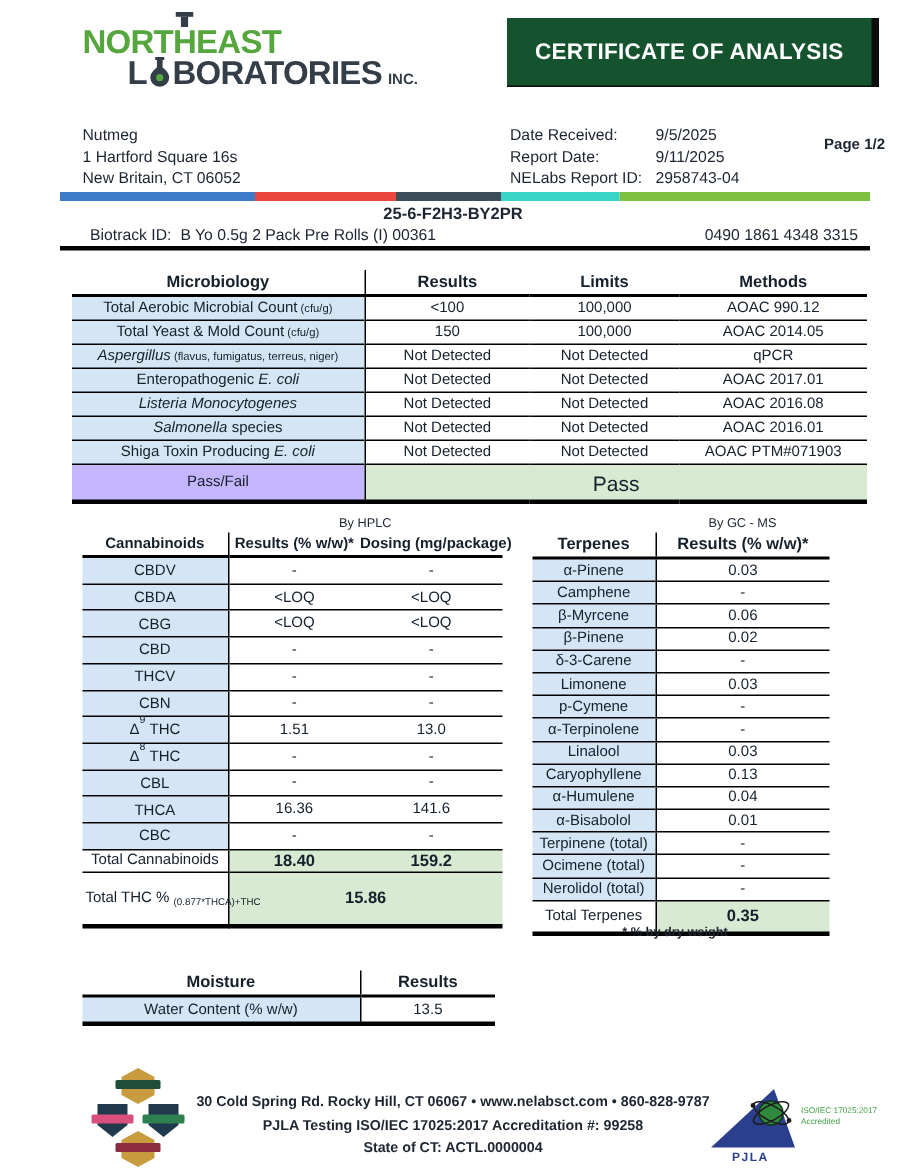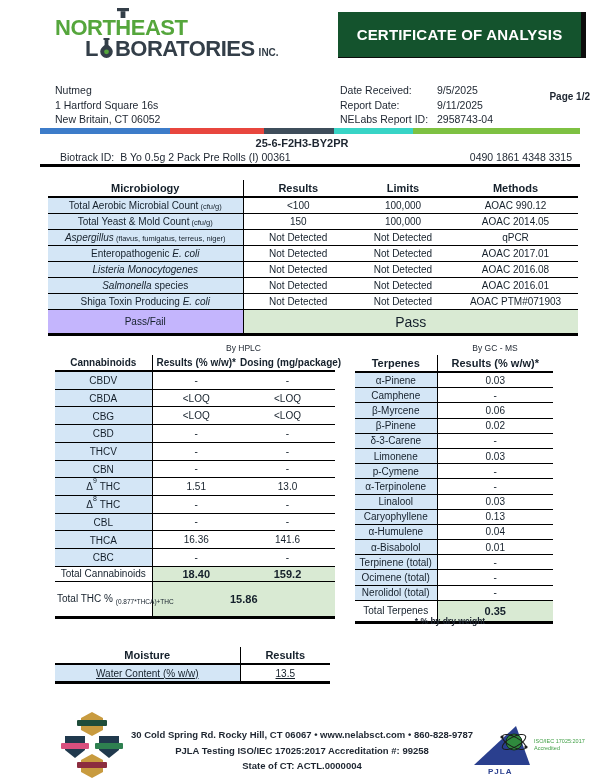--- a/index.html
+++ b/index.html
@@ -63,21 +63,21 @@
   .formula { font-size:6.5px; vertical-align:-2px; }
   .dsup { font-size:7px; position:relative; top:-3px; }
 
   .gcms-note { position:absolute; left:437px; top:343px; width:116px; text-align:center; font-size:8.5px; }
   .terp { position:absolute; left:355px; top:355px; width:198px; }
   .terp td { padding:1.6px 2px; }
   .terp .total-row td { padding:4px 2px; }
   .footnote { position:absolute; left:370px; top:616px; width:160px; text-align:center; font-size:8.5px; font-weight:bold; }
 
   .moist { position:absolute; left:55px; top:647px; width:275px; }
-  .moist td { padding:2.5px 2px;text-decoration:underline; }
+  .moist td { padding:2.5px 2px; }
 
   
   .badges { position:absolute; left:55px; top:710px; }
   .footer-text { position:absolute; left:120px; top:727px; width:364px; text-align:center;
                  font-size:9.5px; font-weight:bold; line-height:15.5px; color:#1d2530; }
   .pjla { position:absolute; left:472px; top:722px; width:120px; height:56px; }
   .pjla-label { position:absolute; left:16px; top:45px; font-size:8px; font-weight:bold; color:#2a3f8e; letter-spacing:1px; }
   .pjla-note { position:absolute; left:62px; top:16px; width:52px; font-size:5.5px; line-height:6.5px; color:#3f9e44; }
 </style>
 </head>

